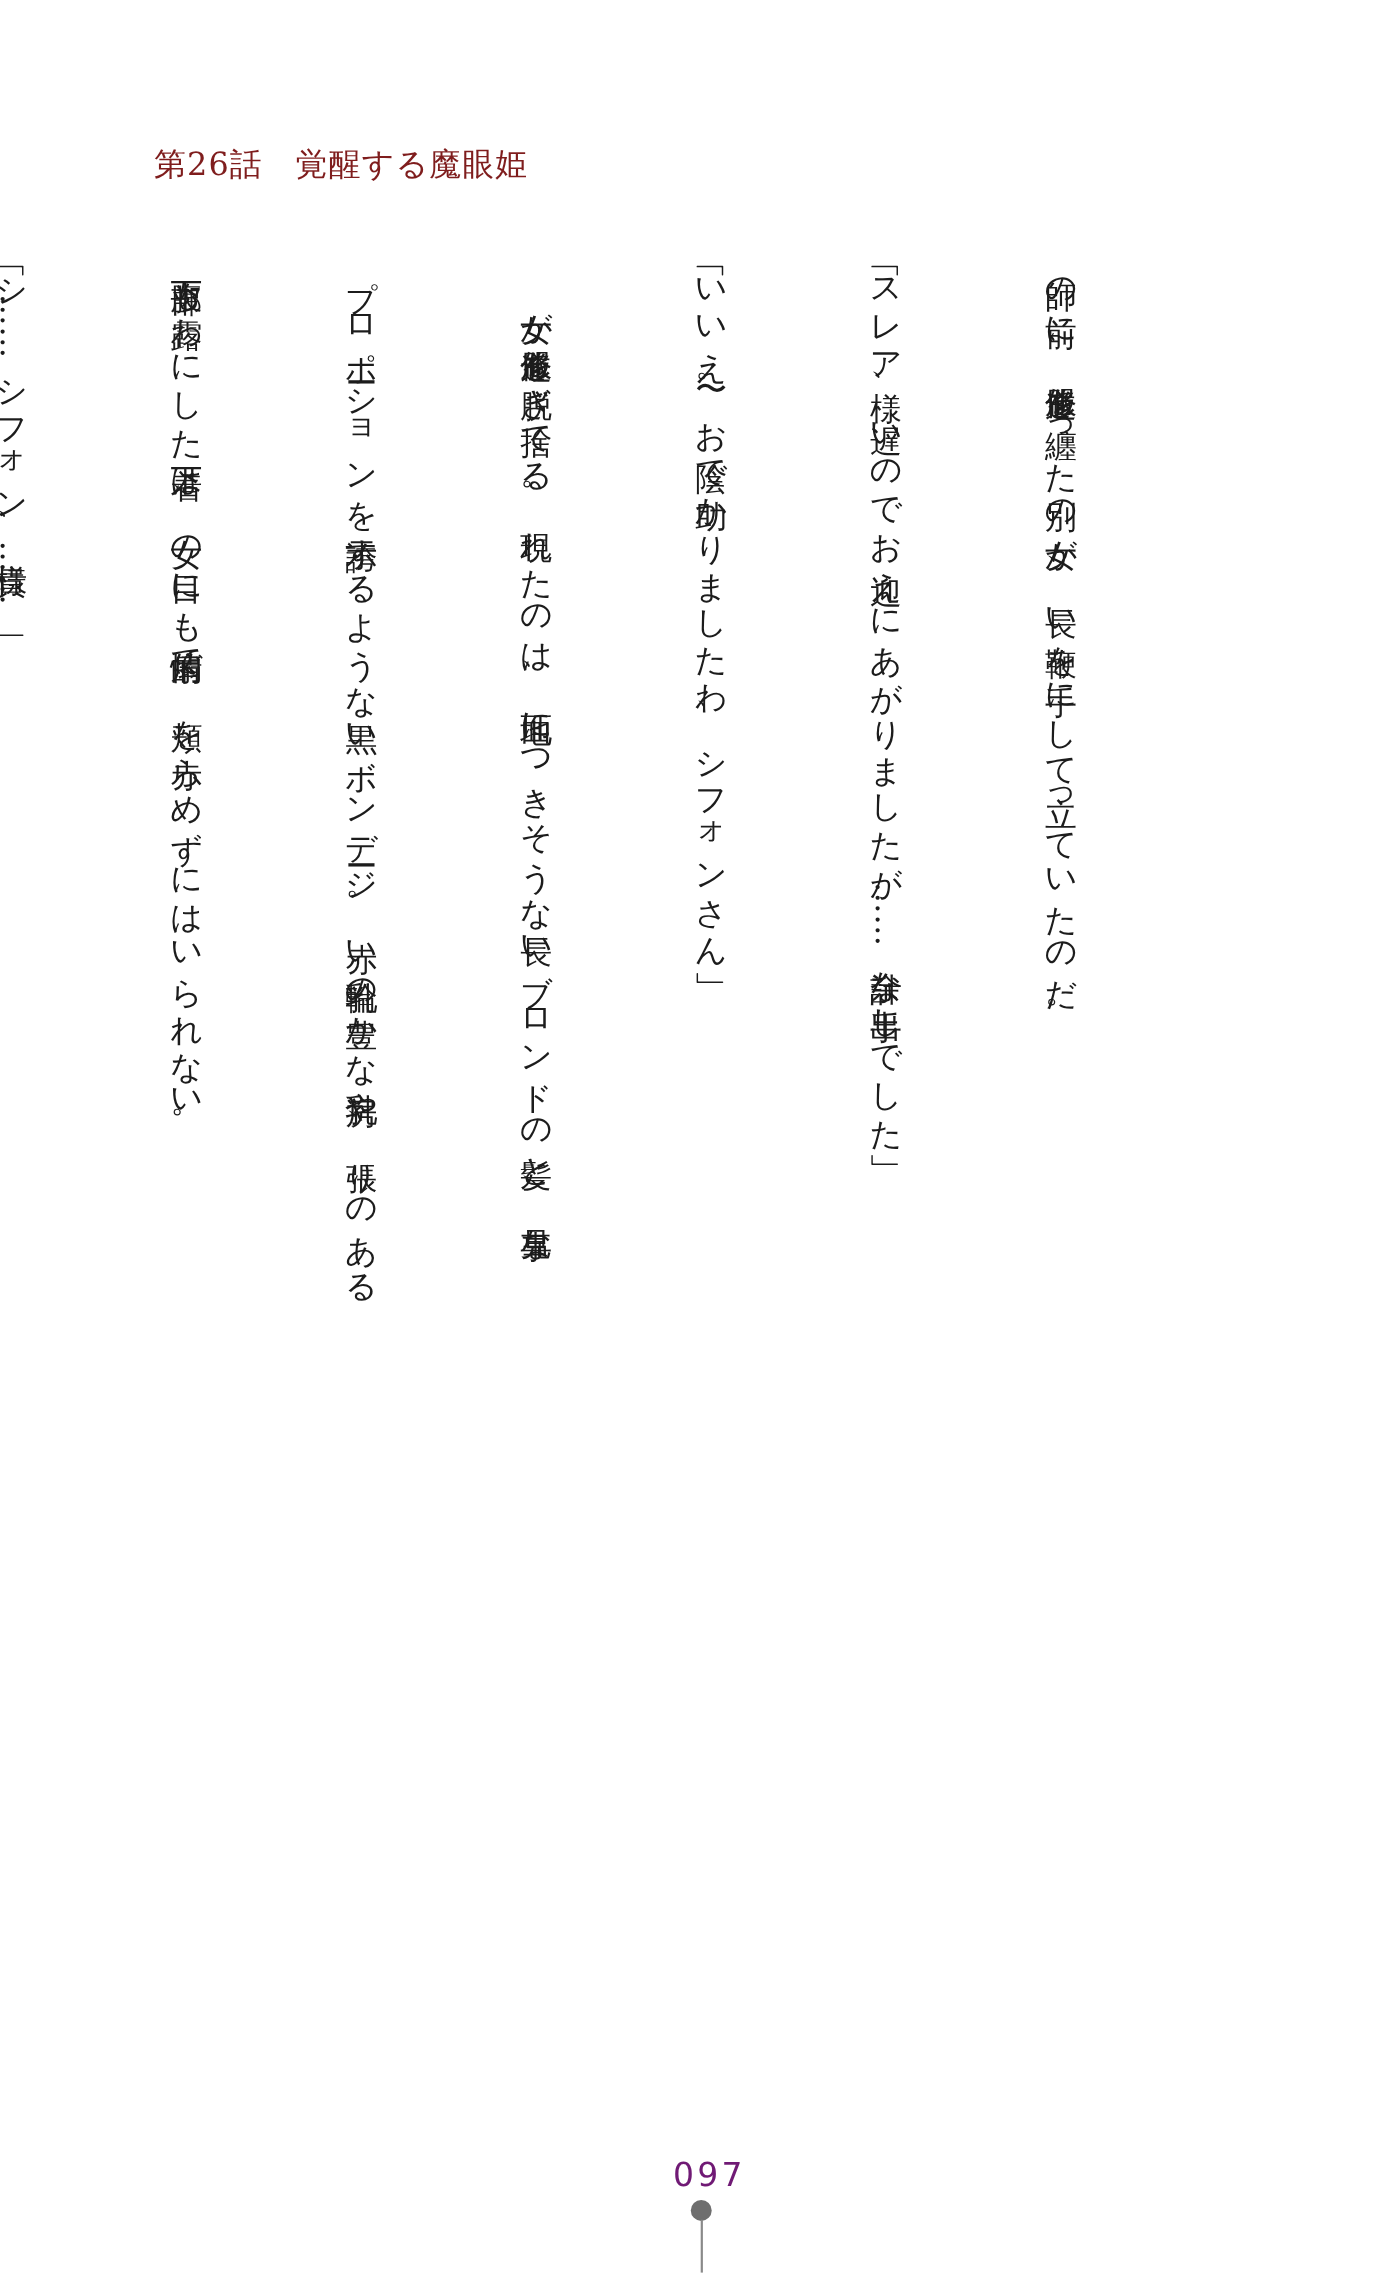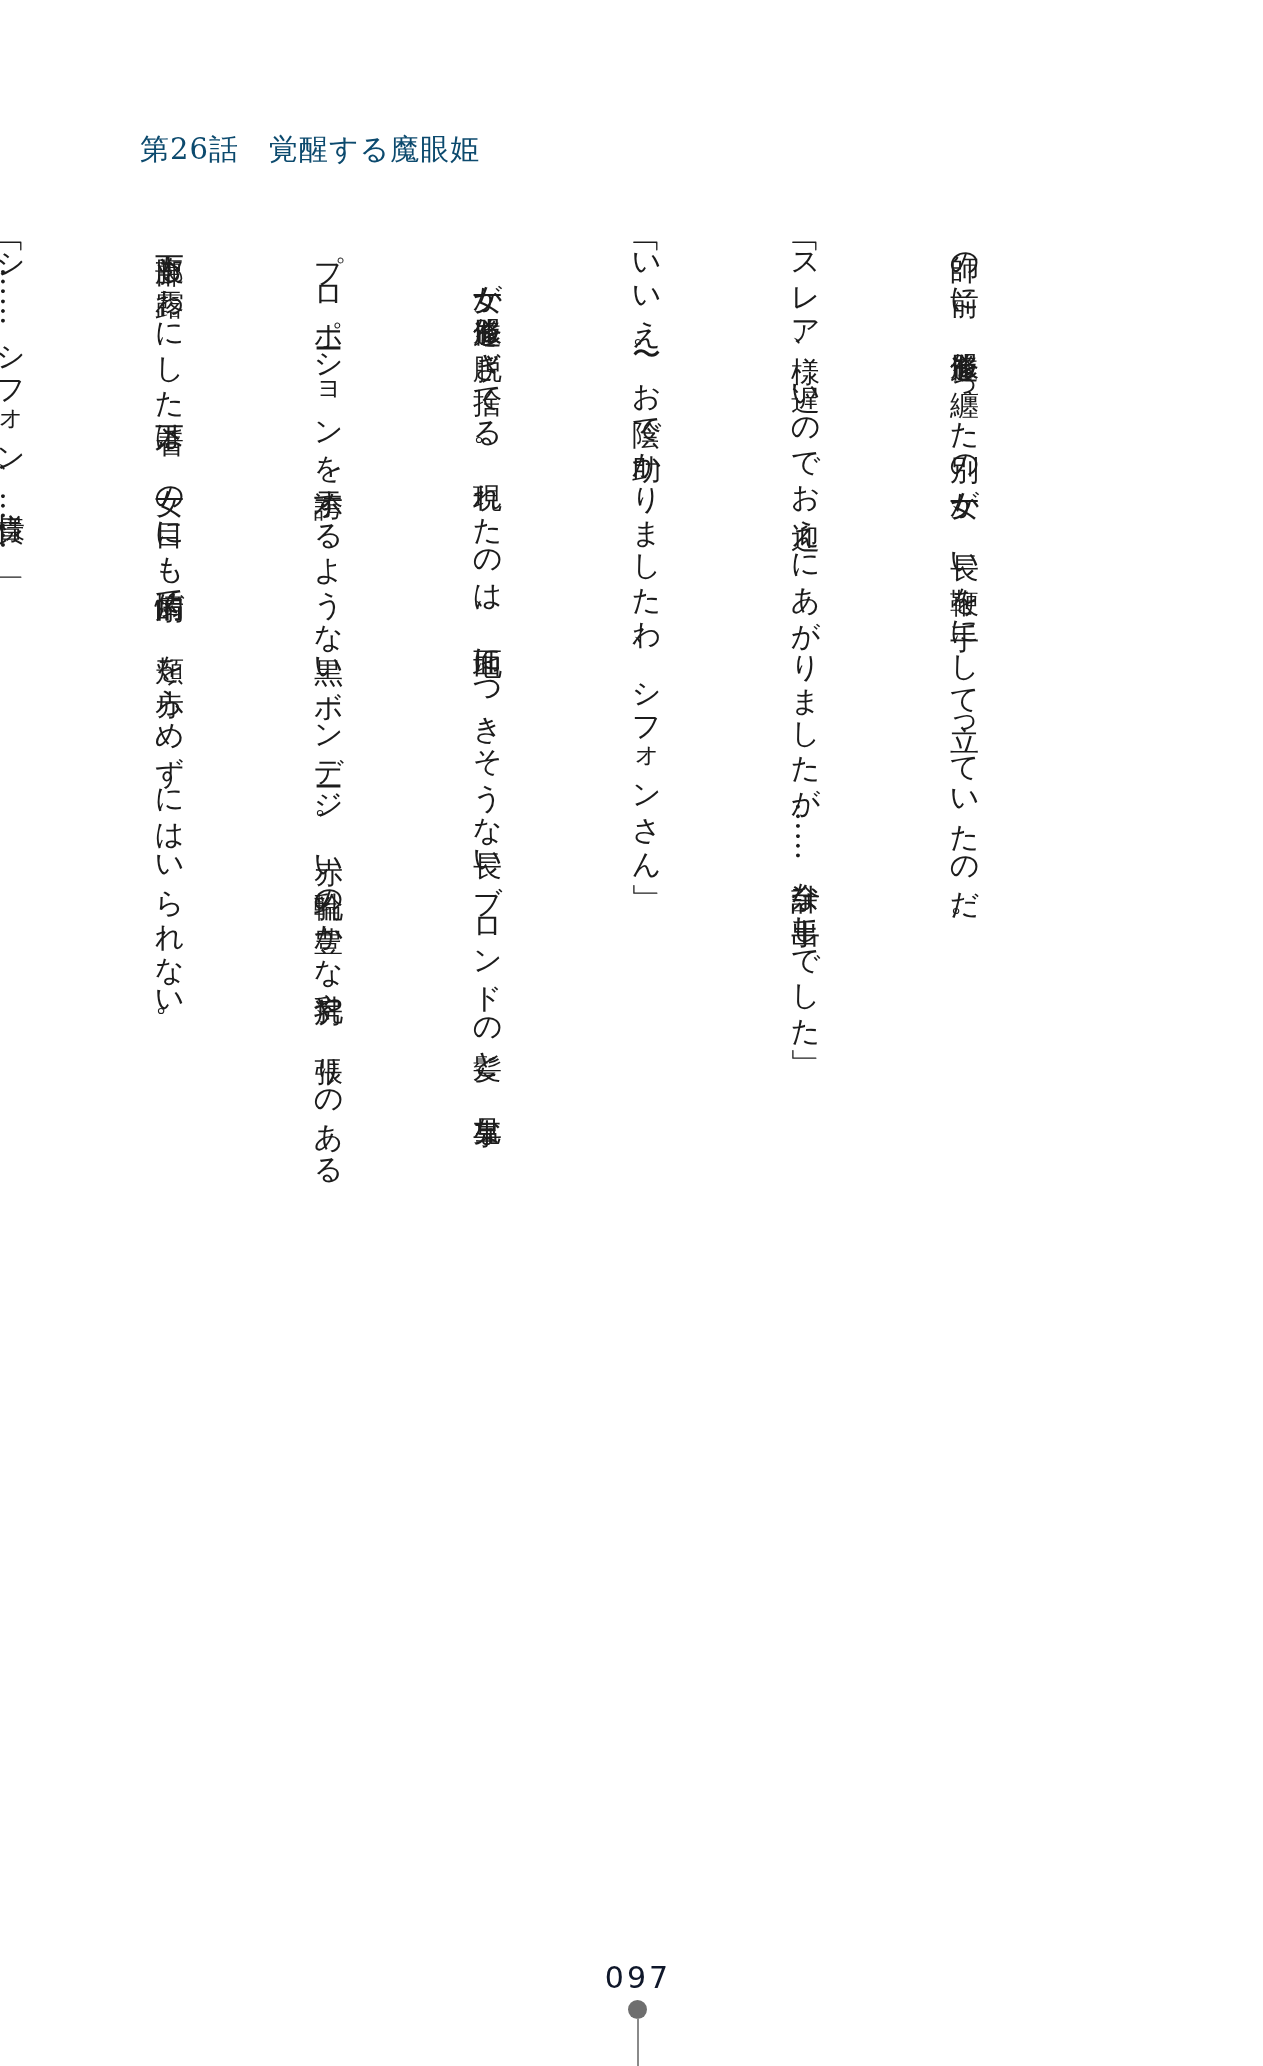--- a/index.html
+++ b/index.html
@@ -16,21 +16,21 @@
   }
   .page {
     position: absolute;
     inset: 0;
   }
   .chapter-header {
     position: absolute;
     left: 140px;
     top: 130px;
     font-size: 29px;
-    color: #0c4a6e;
+    color: #7f1d1d;
     letter-spacing: 1px;
     white-space: pre;
   }
   .body-text {
     position: absolute;
     top: 233px;
     right: 166px;
     height: 1220px;
     writing-mode: vertical-rl;
     text-orientation: mixed;
@@ -41,26 +41,26 @@
     white-space: pre;
   }
   .tline {
     
   }
   .page-number {
     position: absolute;
     left: 598px;
     top: 1960px;
     width: 80px;
-    text-align: center;
+    text-align: right;
     font-family: "DejaVu Sans", sans-serif;
     font-size: 30px;
     font-weight: 400;
     letter-spacing: 3px;
-    color: #0f172a;
+    color: #701a75;
   }
   .ornament-circle {
     position: absolute;
     left: 628px;
     top: 2000px;
     width: 19px;
     height: 19px;
     border-radius: 50%;
     background: #6e6e6e;
   }

